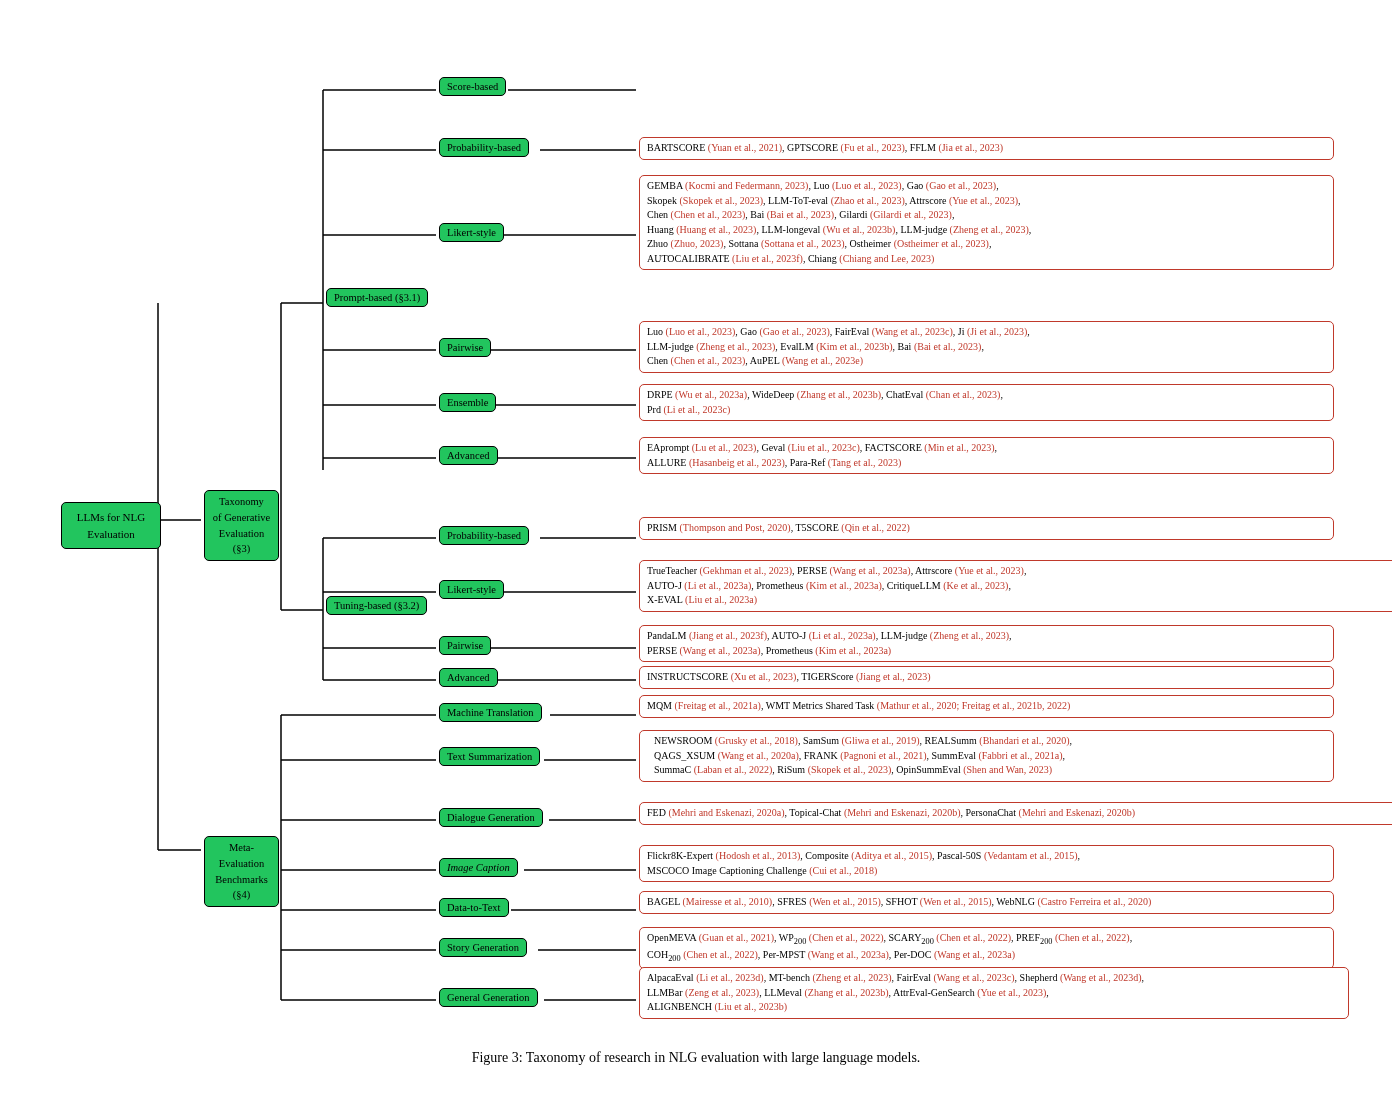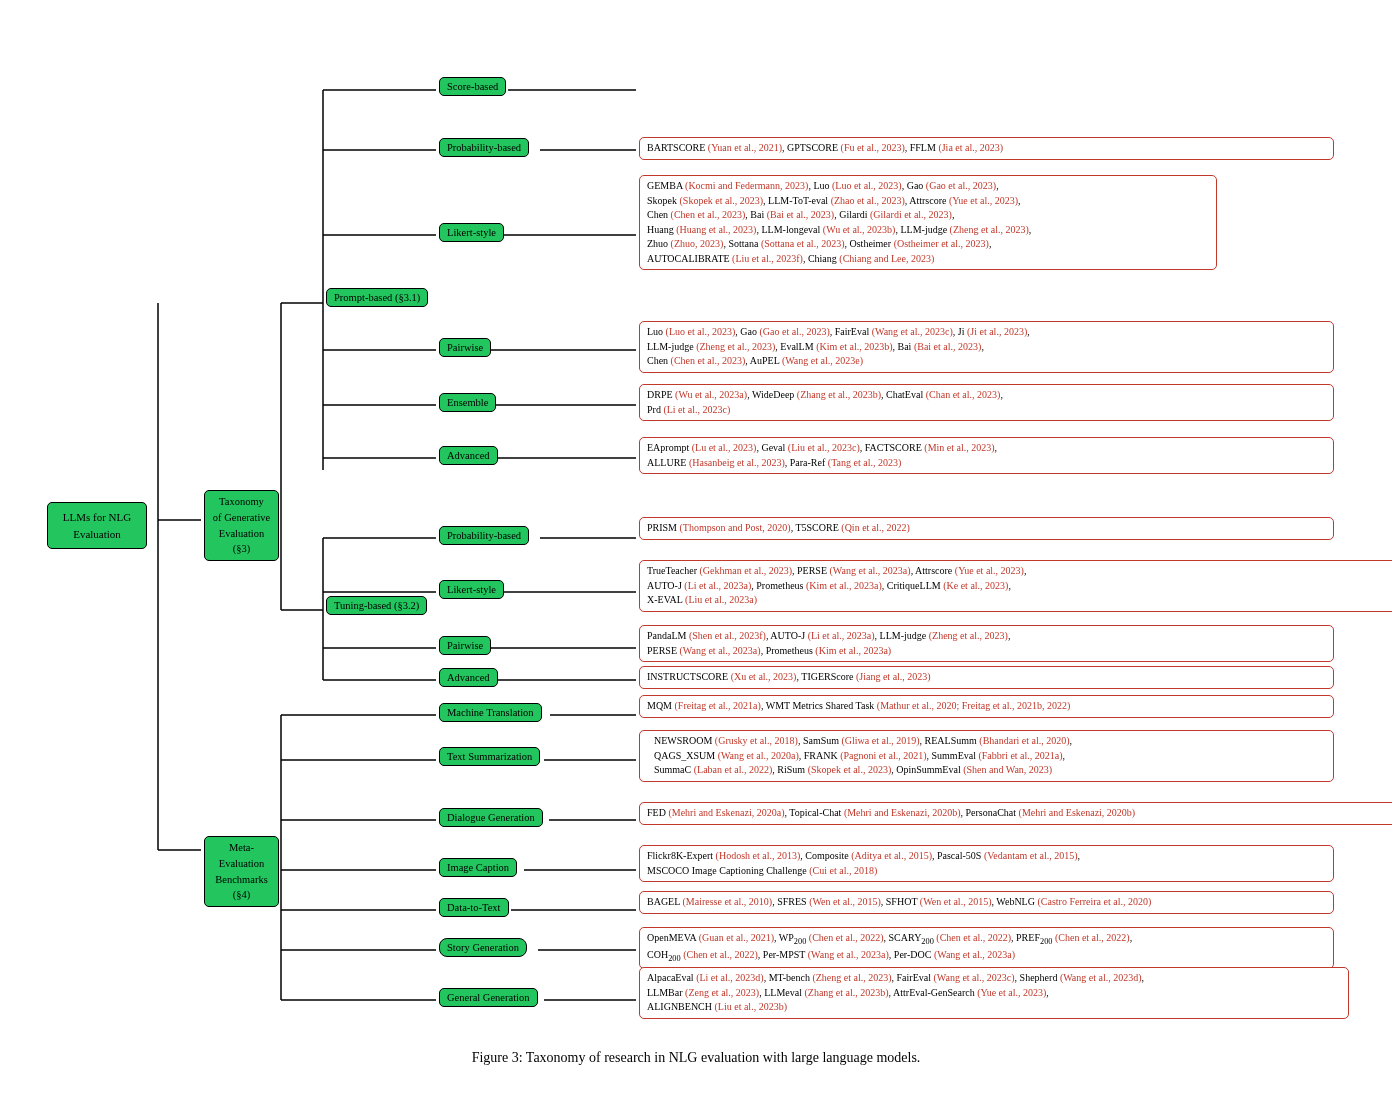--- a/index.html
+++ b/index.html
@@ -157,21 +157,21 @@
 
         <line x1="483" y1="840" x2="595" y2="840" stroke="#000" stroke-width="1.5"></line>
 
         <line x1="470" y1="880" x2="595" y2="880" stroke="#000" stroke-width="1.5"></line>
 
         <line x1="497" y1="920" x2="595" y2="920" stroke="#000" stroke-width="1.5"></line>
 
         <line x1="503" y1="970" x2="595" y2="970" stroke="#000" stroke-width="1.5"></line>
       </svg>
 
-      <div class="node" style="left:6px; top:472px; padding: 6px 10px; white-space:normal; width:100px; text-align:center; line-height:1.5; font-size:11px;">
+      <div class="node" style="left:20px; top:472px; padding: 6px 10px; white-space:normal; width:100px; text-align:center; line-height:1.5; font-size:11px;">
         <span>LLMs for NLG<br>Evaluation</span>
       </div>
 
       <div class="node" style="left:163px; top:460px; white-space:normal; width:75px; text-align:center; line-height:1.5; font-size:10.5px;">
         <span>Taxonomy<br>of Generative<br>Evaluation (§3)</span>
       </div>
 
       <div class="node" style="left:285px; top:258px; font-size:10.5px;">
         <span>Prompt-based (§3.1)</span>
       </div>
@@ -218,39 +218,39 @@
 
       <div class="node" style="left:398px; top:673px;">
         <span>Machine Translation</span>
       </div>
       <div class="node" style="left:398px; top:717px;">
         <span>Text Summarization</span>
       </div>
       <div class="node" style="left:398px; top:778px;">
         <span>Dialogue Generation</span>
       </div>
-      <div class="node" style="left:398px; top:828px;">
+      <div class="node" style="left:398px; top:828px;font-style:italic;">
         <span>Image Caption</span>
       </div>
       <div class="node" style="left:398px; top:868px;">
         <span>Data-to-Text</span>
       </div>
-      <div class="node" style="left:398px; top:908px;border-radius:8px;">
+      <div class="node" style="left:398px; top:908px;">
         <span>Story Generation</span>
       </div>
       <div class="node" style="left:398px; top:958px;">
         <span>General Generation</span>
       </div>
 
 
       <div class="content-box" style="left:598px; top:107px; width:695px;">
         BARTSCORE <span class="cite">(Yuan et al., 2021)</span>, GPTSCORE <span class="cite">(Fu et al., 2023)</span>, FFLM <span class="cite">(Jia et al., 2023)</span>
       </div>
 
-      <div class="content-box" style="left:598px; top:145px; width:578px;">
+      <div class="content-box" style="left:598px; top:145px; width:695px;">
         GEMBA <span class="cite">(Kocmi and Federmann, 2023)</span>, Luo <span class="cite">(Luo et al., 2023)</span>, Gao <span class="cite">(Gao et al., 2023)</span>,<br>
         Skopek <span class="cite">(Skopek et al., 2023)</span>, LLM-ToT-eval <span class="cite">(Zhao et al., 2023)</span>, Attrscore <span class="cite">(Yue et al., 2023)</span>,<br>
         Chen <span class="cite">(Chen et al., 2023)</span>, Bai <span class="cite">(Bai et al., 2023)</span>, Gilardi <span class="cite">(Gilardi et al., 2023)</span>,<br>
         Huang <span class="cite">(Huang et al., 2023)</span>, LLM-longeval <span class="cite">(Wu et al., 2023b)</span>, LLM-judge <span class="cite">(Zheng et al., 2023)</span>,<br>
         Zhuo <span class="cite">(Zhuo, 2023)</span>, Sottana <span class="cite">(Sottana et al., 2023)</span>, Ostheimer <span class="cite">(Ostheimer et al., 2023)</span>,<br>
         AUTOCALIBRATE <span class="cite">(Liu et al., 2023f)</span>, Chiang <span class="cite">(Chiang and Lee, 2023)</span>
       </div>
 
       <div class="content-box" style="left:598px; top:291px; width:695px;">
         Luo <span class="cite">(Luo et al., 2023)</span>, Gao <span class="cite">(Gao et al., 2023)</span>, FairEval <span class="cite">(Wang et al., 2023c)</span>, Ji <span class="cite">(Ji et al., 2023)</span>,<br>
@@ -272,21 +272,21 @@
         PRISM <span class="cite">(Thompson and Post, 2020)</span>, T5SCORE <span class="cite">(Qin et al., 2022)</span>
       </div>
 
       <div class="content-box" style="left:598px; top:530px; width:794px;">
         TrueTeacher <span class="cite">(Gekhman et al., 2023)</span>, PERSE <span class="cite">(Wang et al., 2023a)</span>, Attrscore <span class="cite">(Yue et al., 2023)</span>,<br>
         AUTO-J <span class="cite">(Li et al., 2023a)</span>, Prometheus <span class="cite">(Kim et al., 2023a)</span>, CritiqueLLM <span class="cite">(Ke et al., 2023)</span>,<br>
         X-EVAL <span class="cite">(Liu et al., 2023a)</span>
       </div>
 
       <div class="content-box" style="left:598px; top:595px; width:695px;">
-        PandaLM <span class="cite">(Shen et al., 2023f)</span>, AUTO-J <span class="cite">(Li et al., 2023a)</span>, LLM-judge <span class="cite">(Zheng et al., 2023)</span>,<br>
+        PandaLM <span class="cite">(Jiang et al., 2023f)</span>, AUTO-J <span class="cite">(Li et al., 2023a)</span>, LLM-judge <span class="cite">(Zheng et al., 2023)</span>,<br>
         PERSE <span class="cite">(Wang et al., 2023a)</span>, Prometheus <span class="cite">(Kim et al., 2023a)</span>
       </div>
 
       <div class="content-box" style="left:598px; top:636px; width:695px;">
         INSTRUCTSCORE <span class="cite">(Xu et al., 2023)</span>, TIGERScore <span class="cite">(Jiang et al., 2023)</span>
       </div>
 
       <div class="content-box" style="left:598px; top:665px; width:695px;">
         MQM <span class="cite">(Freitag et al., 2021a)</span>, WMT Metrics Shared Task <span class="cite">(Mathur et al., 2020; Freitag et al., 2021b, 2022)</span>
       </div>

